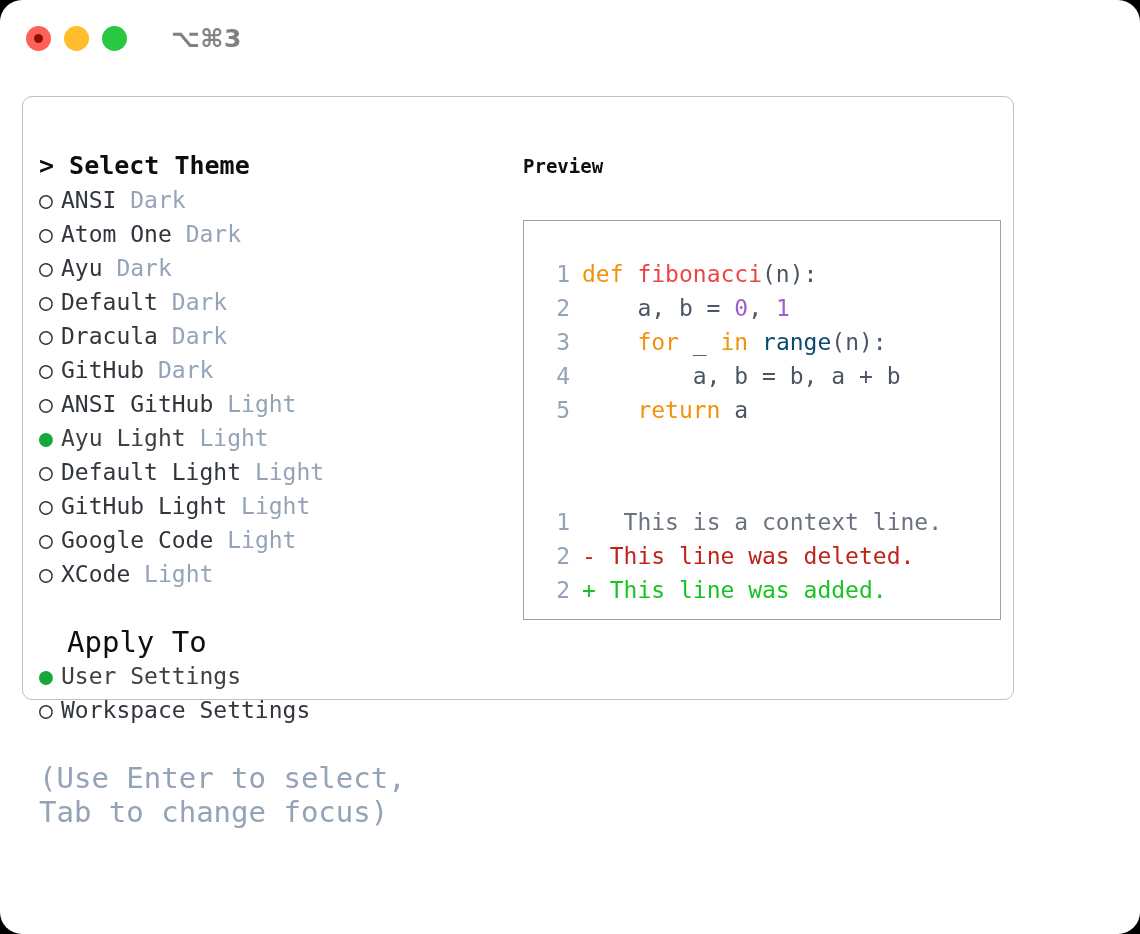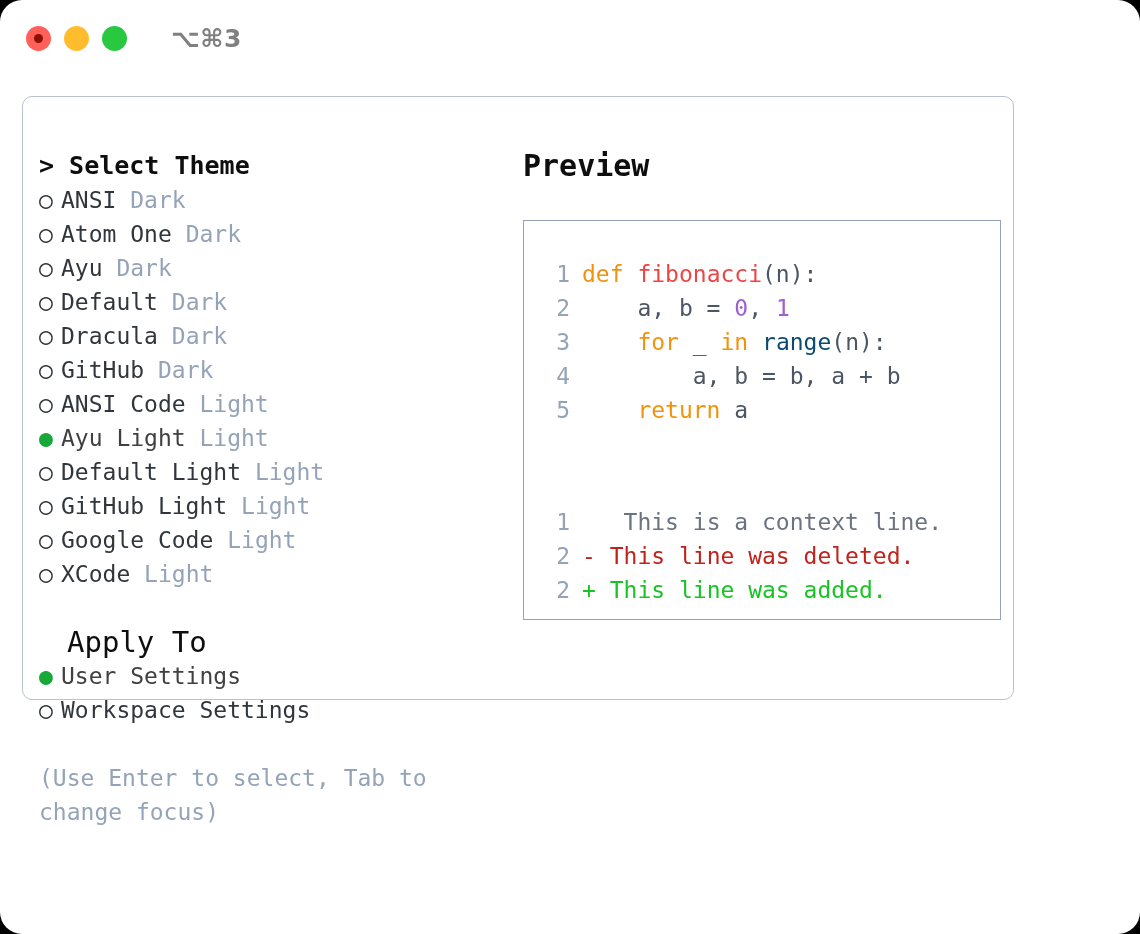--- a/index.html
+++ b/index.html
@@ -131,33 +131,33 @@
   .apply-title {
     font-size: 29px;
     color: #0e0e0e;
     line-height: 34px;
     padding-left: 28px;
     white-space: pre;
   }
 
   .hint {
     color: #94a3b8;
-    font-size: 23px;
+    font-size: 29px;
     line-height: 34px;
     width: 400px;
     white-space: pre-wrap;
   }
 
   
   .right-col {
     padding-left: 30px;
     box-sizing: border-box;
   }
   .preview-title {
-    font-size: 30px;
+    font-size: 19px;
     font-weight: 700;
     color: #0e0e0e;
     line-height: 34px;
     white-space: pre;
   }
   .preview-box {
     margin-top: 37px;
     width: 478px;
     height: 400px;
     border: 1.6px solid #94a3b8;
@@ -216,21 +216,21 @@
 
         <div class="section-title">&gt; Select Theme</div>
 
         <div id="theme-list">
             <div class="opt-row"><span class="bullet bullet-off">○</span><span class="opt-label">ANSI</span><span class="opt-label"> </span><span class="opt-mode">Dark</span></div>
             <div class="opt-row"><span class="bullet bullet-off">○</span><span class="opt-label">Atom One</span><span class="opt-label"> </span><span class="opt-mode">Dark</span></div>
             <div class="opt-row"><span class="bullet bullet-off">○</span><span class="opt-label">Ayu</span><span class="opt-label"> </span><span class="opt-mode">Dark</span></div>
             <div class="opt-row"><span class="bullet bullet-off">○</span><span class="opt-label">Default</span><span class="opt-label"> </span><span class="opt-mode">Dark</span></div>
             <div class="opt-row"><span class="bullet bullet-off">○</span><span class="opt-label">Dracula</span><span class="opt-label"> </span><span class="opt-mode">Dark</span></div>
             <div class="opt-row"><span class="bullet bullet-off">○</span><span class="opt-label">GitHub</span><span class="opt-label"> </span><span class="opt-mode">Dark</span></div>
-            <div class="opt-row"><span class="bullet bullet-off">○</span><span class="opt-label">ANSI Code</span><span class="opt-label"> </span><span class="opt-mode">Light</span></div>
+            <div class="opt-row"><span class="bullet bullet-off">○</span><span class="opt-label">ANSI GitHub</span><span class="opt-label"> </span><span class="opt-mode">Light</span></div>
             <div class="opt-row"><span class="bullet bullet-on">●</span><span class="opt-label-sel">Ayu Light</span><span class="opt-label"> </span><span class="opt-mode">Light</span></div>
             <div class="opt-row"><span class="bullet bullet-off">○</span><span class="opt-label">Default Light</span><span class="opt-label"> </span><span class="opt-mode">Light</span></div>
             <div class="opt-row"><span class="bullet bullet-off">○</span><span class="opt-label">GitHub Light</span><span class="opt-label"> </span><span class="opt-mode">Light</span></div>
             <div class="opt-row"><span class="bullet bullet-off">○</span><span class="opt-label">Google Code</span><span class="opt-label"> </span><span class="opt-mode">Light</span></div>
             <div class="opt-row"><span class="bullet bullet-off">○</span><span class="opt-label">XCode</span><span class="opt-label"> </span><span class="opt-mode">Light</span></div>
           </div>
 
         <div class="spacer-line"></div>
 
         <div class="apply-title">Apply To</div>

